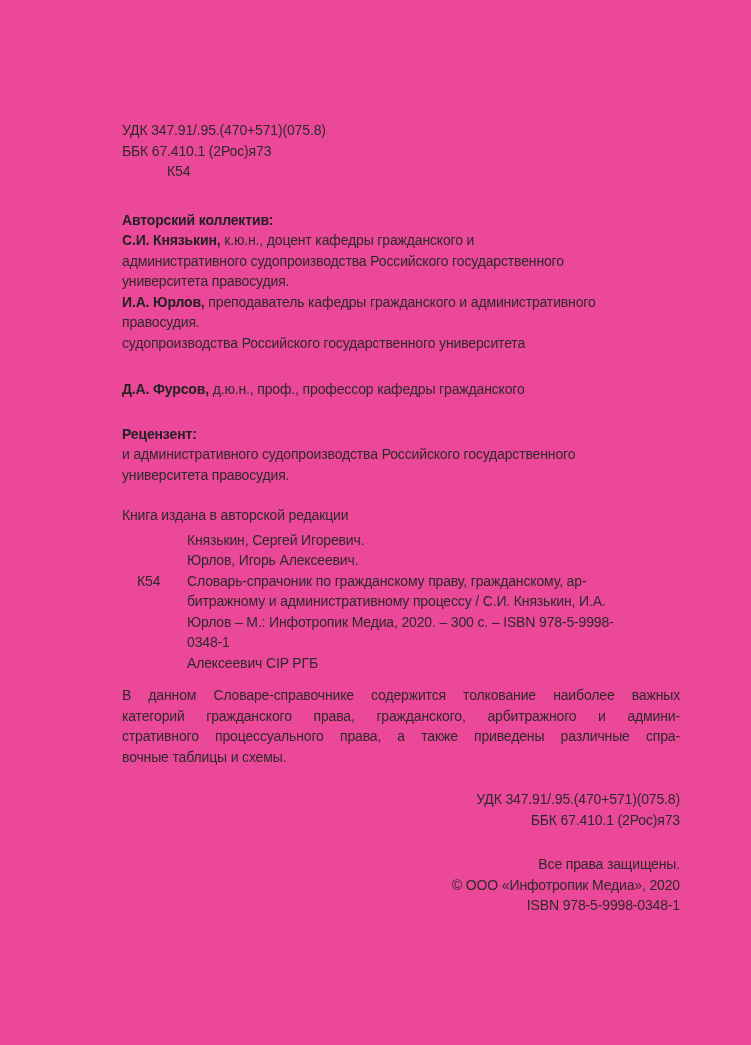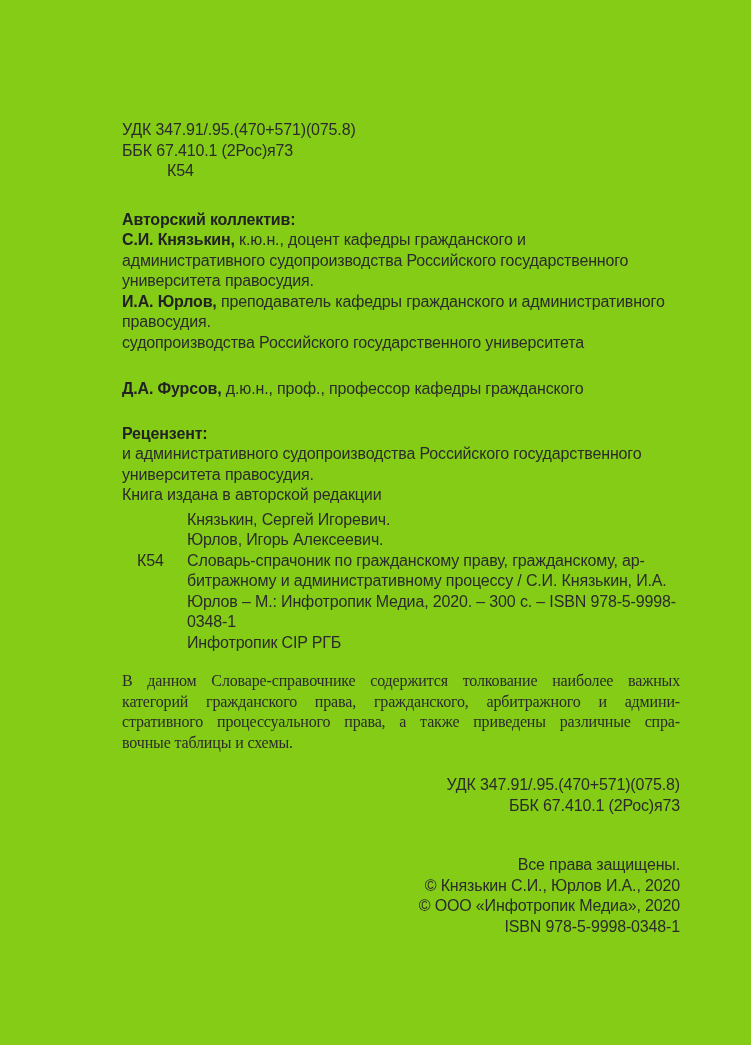--- a/index.html
+++ b/index.html
@@ -1,50 +1,50 @@
 <!DOCTYPE html>
 <html lang="ru"><head>
 <meta charset="utf-8">
 <style>
   html, body { margin: 0; padding: 0; background: #ffffff; }
   .page {
     position: relative;
     width: 751px;
     height: 1045px;
-    background: #84cc16;
+    background: #ec4899;
     font-family: "Liberation Sans", "DejaVu Sans", sans-serif;
-    font-size: 16px;
+    font-size: 14px;
     line-height: 20.5px;
     color: #2b2b2b;
     letter-spacing: -0.15px;
     overflow: hidden;
     box-sizing: border-box;
   }
   .content {
     position: absolute;
     left: 122px;
     top: 120px;
     width: 558px;
   }
   .b { font-weight: bold; color: #222; margin-top: 24px; }
   .block { margin: 0; }
   .indent-k54 { padding-left: 45px; }
   .authors-block { margin-top: 28px; }
   .reviewer-block { margin-top: 26px; }
-  .edition-note { }
+  .edition-note { margin-top: 20px; }
   .catalog-block { margin-top: 4px; position: relative; padding-left: 65px; }
   .catalog-code {
     position: absolute;
     left: 15px;
     top: 41px; 
   }
-  .annotation-block { margin-top: 18px; font-family: Liberation Serif, serif; }
+  .annotation-block { margin-top: 12px; }
   .jline { text-align: justify; text-align-last: justify; }
   .codes-right { margin-top: 22px; text-align: right; }
-  .rights-block { margin-top: 39px; text-align: right; }
+  .rights-block { margin-top: 24px; text-align: right; }
   .line { min-height: 20.5px; }
 </style>
 </head>
 <body>
 
 <div class="page">
   <div class="content">
 
     <div class="block">
       <div class="line">УДК 347.91/.95.(470+571)(075.8)</div>
@@ -72,36 +72,35 @@
     <div class="block edition-note line">Книга издана в авторской редакции</div>
 
     <div class="block catalog-block">
       <span class="catalog-code">К54</span>
       <div class="line">Князькин, Сергей Игоревич.</div>
       <div class="line">Юрлов, Игорь Алексеевич.</div>
       <div class="line">Словарь-спрачоник по гражданскому праву, гражданскому, ар-</div>
       <div class="line">битражному и административному процессу / С.И. Князькин, И.А.</div>
       <div class="line">Юрлов – М.: Инфотропик Медиа, 2020. – 300 с. – ISBN 978-5-9998-</div>
       <div class="line">0348-1</div>
-      <div class="line">Инфотропик CIP РГБ</div>
+      <div class="line">Алексеевич CIP РГБ</div>
     </div>
 
     <div class="block annotation-block">
       <div class="line jline">В данном Словаре-справочнике содержится толкование наиболее важных</div>
       <div class="line jline">категорий гражданского права, гражданского, арбитражного и админи-</div>
       <div class="line jline">стративного процессуального права, а также приведены различные спра-</div>
       <div class="line">вочные таблицы и схемы.</div>
     </div>
 
     <div class="block codes-right">
       <div class="line">УДК 347.91/.95.(470+571)(075.8)</div>
       <div class="line">ББК 67.410.1 (2Рос)я73</div>
     </div>
 
     <div class="block rights-block">
       <div class="line">Все права защищены.</div>
-      <div class="line">© Князькин С.И., Юрлов И.А., 2020</div>
       <div class="line">© ООО «Инфотропик Медиа», 2020</div>
       <div class="line">ISBN 978-5-9998-0348-1</div>
     </div>
 
   </div>
 </div>
 
 </body></html>

